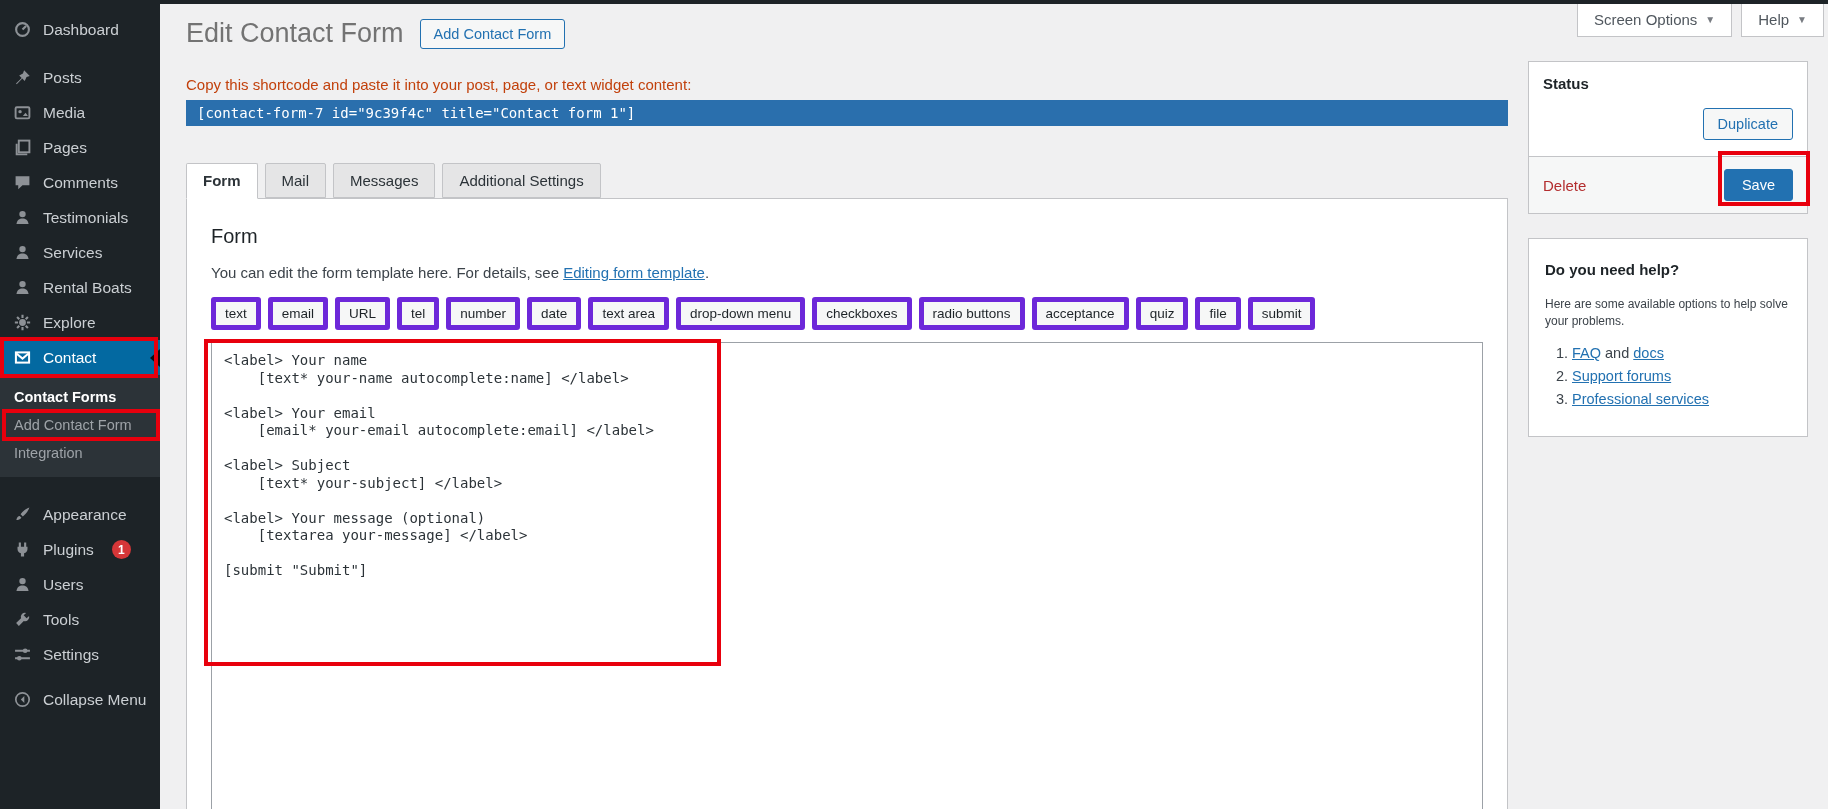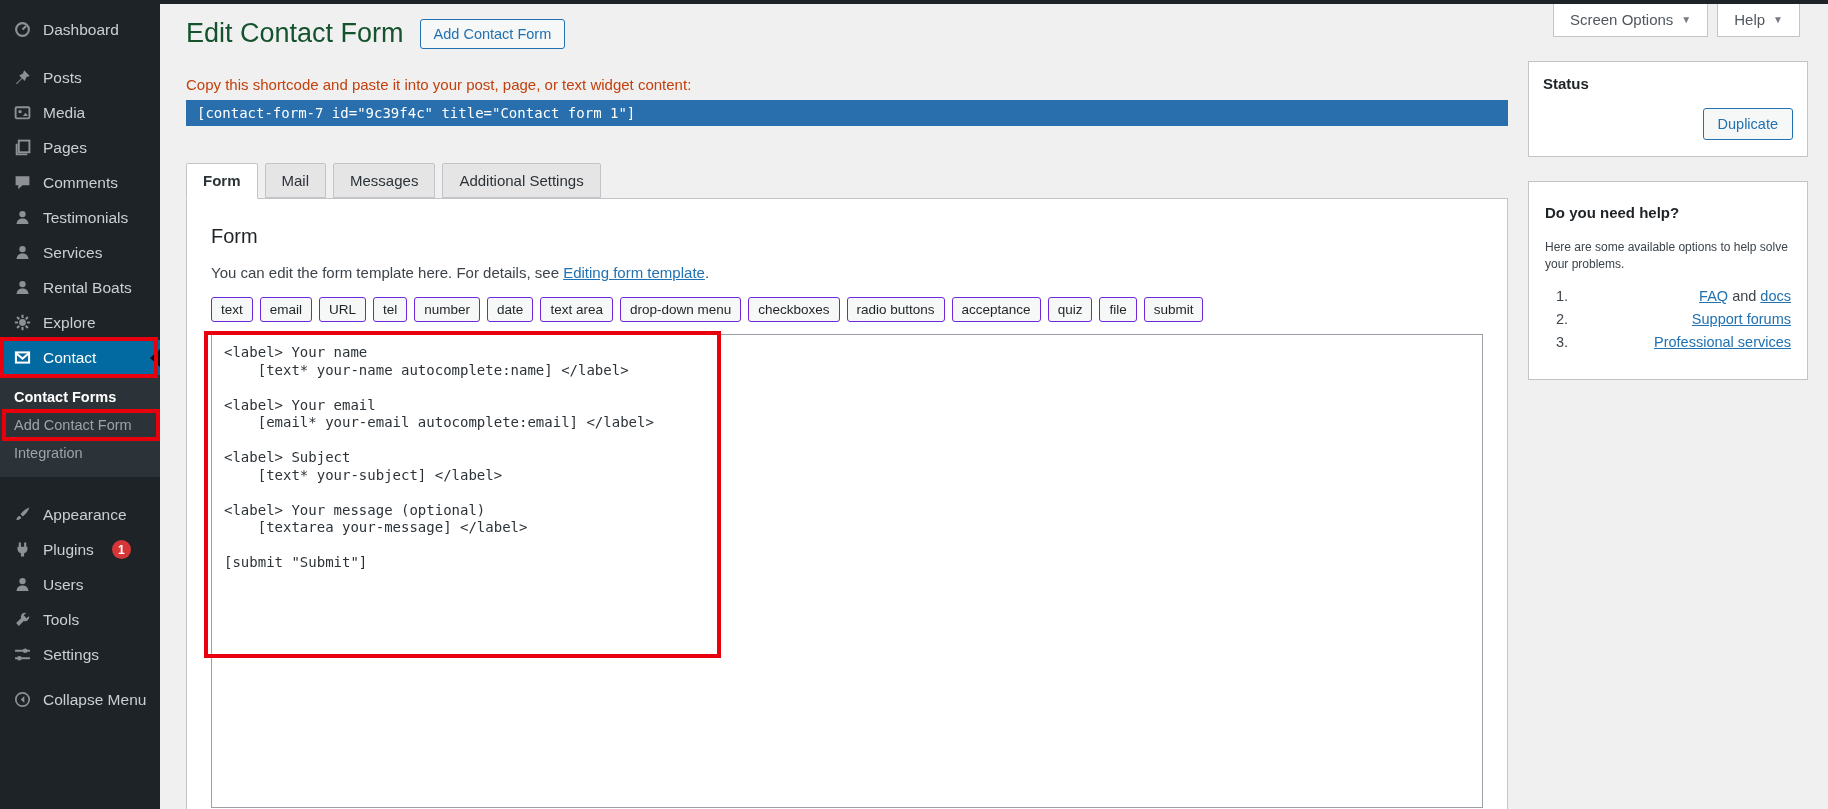--- a/index.html
+++ b/index.html
@@ -21,67 +21,67 @@
   .submenu-item { position:relative; padding:6px 12px 6px 14px; font-size:14.5px; color:#9ea3a8; cursor:pointer; }
   .submenu-item.current { color:#fff; font-weight:bold; }
   .badge { display:inline-flex; align-items:center; justify-content:center; min-width:19px; height:19px;
            background:#d63638; color:#fff; border-radius:50%; font-size:12px; margin-left:7px; font-weight:bold; }
   .collapse-item { margin-top:10px; }
 
   
   .anno { position:absolute; border:4px solid #e8000d; pointer-events:none; z-index:30; }
 
   
-  .screen-tabs { position:absolute; top:3px; right:28px; display:flex; gap:9px; z-index:45; }
+  .screen-tabs { position:absolute; top:3px; right:4px; display:flex; gap:9px; z-index:45; }
   .screen-tab { background:#fff; border:1px solid #c3c4c7; border-top:none; padding:8px 16px; font-size:15px; color:#50575e;
                 display:flex; align-items:center; gap:8px; cursor:pointer; }
   .caret { font-size:10px; color:#787c82; }
 
   
   .content { margin-left:160px; padding:10px 20px 0 26px; position:relative; }
   .page-head { display:flex; align-items:center; gap:16px; margin-top:8px; }
-  .page-title { font-size:27px; font-weight:400; color:#14532d; }
+  .page-title { font-size:27px; font-weight:400; color:#737373; }
   .add-form-btn { background:#f6f7f7; border:1px solid #2271b1; color:#2271b1; font-size:14.5px; padding:6px 13px; border-radius:3px; cursor:pointer; }
 
   .cols { display:grid; grid-template-columns:1fr 280px; gap:20px; align-items:start; margin-top:12px; }
 
   .title-wrap { position:relative; }
   .title-input { width:100%; height:40px; font-size:20px; color:#2c3338; padding:4px 12px; border:1px solid #8c8f94; border-radius:4px; background:#fff; font-family:"Liberation Sans",sans-serif; }
   .shortcode-hint { margin:15px 0 7px; font-size:15px; color:#c2410c; }
   .shortcode-bar { background:#2a6fad; color:#fff; font-family:"DejaVu Sans Mono",monospace; font-size:14px; padding:5px 11px; }
 
   .tabs { display:flex; gap:7px; margin-top:37px; }
   .tab { background:#e5e5e6; border:1px solid #c3c4c7; padding:8px 16px; font-size:15px; color:#2c3338; border-radius:2px 2px 0 0; cursor:pointer; }
   .tab.active { background:#fff; font-weight:bold; border-bottom-color:#fff; margin-bottom:-1px; padding-bottom:9px; }
 
   .panel { background:#fff; border:1px solid #c3c4c7; padding:18px 24px; min-height:560px; }
   .panel-heading { font-size:20px; font-weight:400; color:#1d2327; margin:8px 0 16px; }
   .panel-desc { font-size:15px; color:#3c434a; margin-bottom:16px; }
   .link { color:#2271b1; text-decoration:underline; cursor:pointer; }
   .tag-row { display:flex; gap:7px; margin-bottom:12px; }
-  .tag-btn { font-size:13.5px; padding:4px 9px; background:#f6f7f7; border:1px solid #6d28d9; border-radius:3px; color:#1d2327; white-space:nowrap; cursor:pointer; }
+  .tag-btn { font-size:13.5px; padding:4px 9px; background:#f6f7f7; border:5px solid #6d28d9; border-radius:3px; color:#1d2327; white-space:nowrap; cursor:pointer; }
 
   .textarea-wrap { position:relative; }
   .form-textarea { width:100%; height:474px; font-family:"DejaVu Sans Mono",monospace; font-size:14px; line-height:17.5px;
                    padding:9px 12px; border:1px solid #9ca1a7; color:#2c3338; background:#fff; resize:none; white-space:pre; }
 
   
   .box { background:#fff; border:1px solid #c3c4c7; }
   .status-head { padding:13px 14px 6px; font-size:15px; font-weight:bold; color:#1d2327; }
   .status-body { padding:10px 14px 16px; display:flex; justify-content:flex-end; }
   .duplicate-btn { background:#f6f7f7; border:1px solid #2271b1; color:#2271b1; font-size:14.5px; padding:7px 14px; border-radius:3px; cursor:pointer; }
   .status-footer { position:relative; background:#f6f7f7; border-top:1px solid #c3c4c7; padding:12px 14px; display:flex; justify-content:space-between; align-items:center; }
   .delete-link { color:#b32d2e; font-size:15px; cursor:pointer; }
   .save-btn { background:#2271b1; border:1px solid #2271b1; color:#fff; font-size:14.5px; padding:7px 17px; border-radius:3px; cursor:pointer; }
 
   .help-box { margin-top:24px; padding:14px 16px 22px; }
   .help-heading { font-size:15px; font-weight:bold; color:#1d2327; margin:8px 0 18px; }
   .help-intro { font-size:12px; color:#3c434a; line-height:1.45; margin-bottom:14px; }
   .help-list { margin-left:27px; font-size:14.5px; color:#3c434a; }
-  .help-list li { margin-bottom:7px;text-align:right; }
+  .help-list li { margin-bottom:7px; }
 
   svg { display:block; }
 </style>
 </head>
 <body>
 
 <div class="topstrip"></div>
 
 <div class="sidebar">
 
@@ -341,20 +341,25 @@
 
     </div>
 
     <div>
 
       <div class="box">
         <div class="status-head">Status</div>
         <div class="status-body">
           <button class="duplicate-btn">Duplicate</button>
         </div>
+        <div class="status-footer">
+          <span class="delete-link">Delete</span>
+          <button class="save-btn">Save</button>
+          <div class="anno" style="right:-3px; top:-6px; width:92px; height:55px;"></div>
+        </div>
       </div>
 
       <div class="box help-box">
         <div class="help-heading">Do you need help?</div>
         <p class="help-intro">Here are some available options to help solve your problems.</p>
         <ol class="help-list">
           <li><span class="link">FAQ</span><span> and </span><span class="link">docs</span></li>
           <li><span class="link">Support forums</span></li>
           <li><span class="link">Professional services</span></li>
         </ol>

